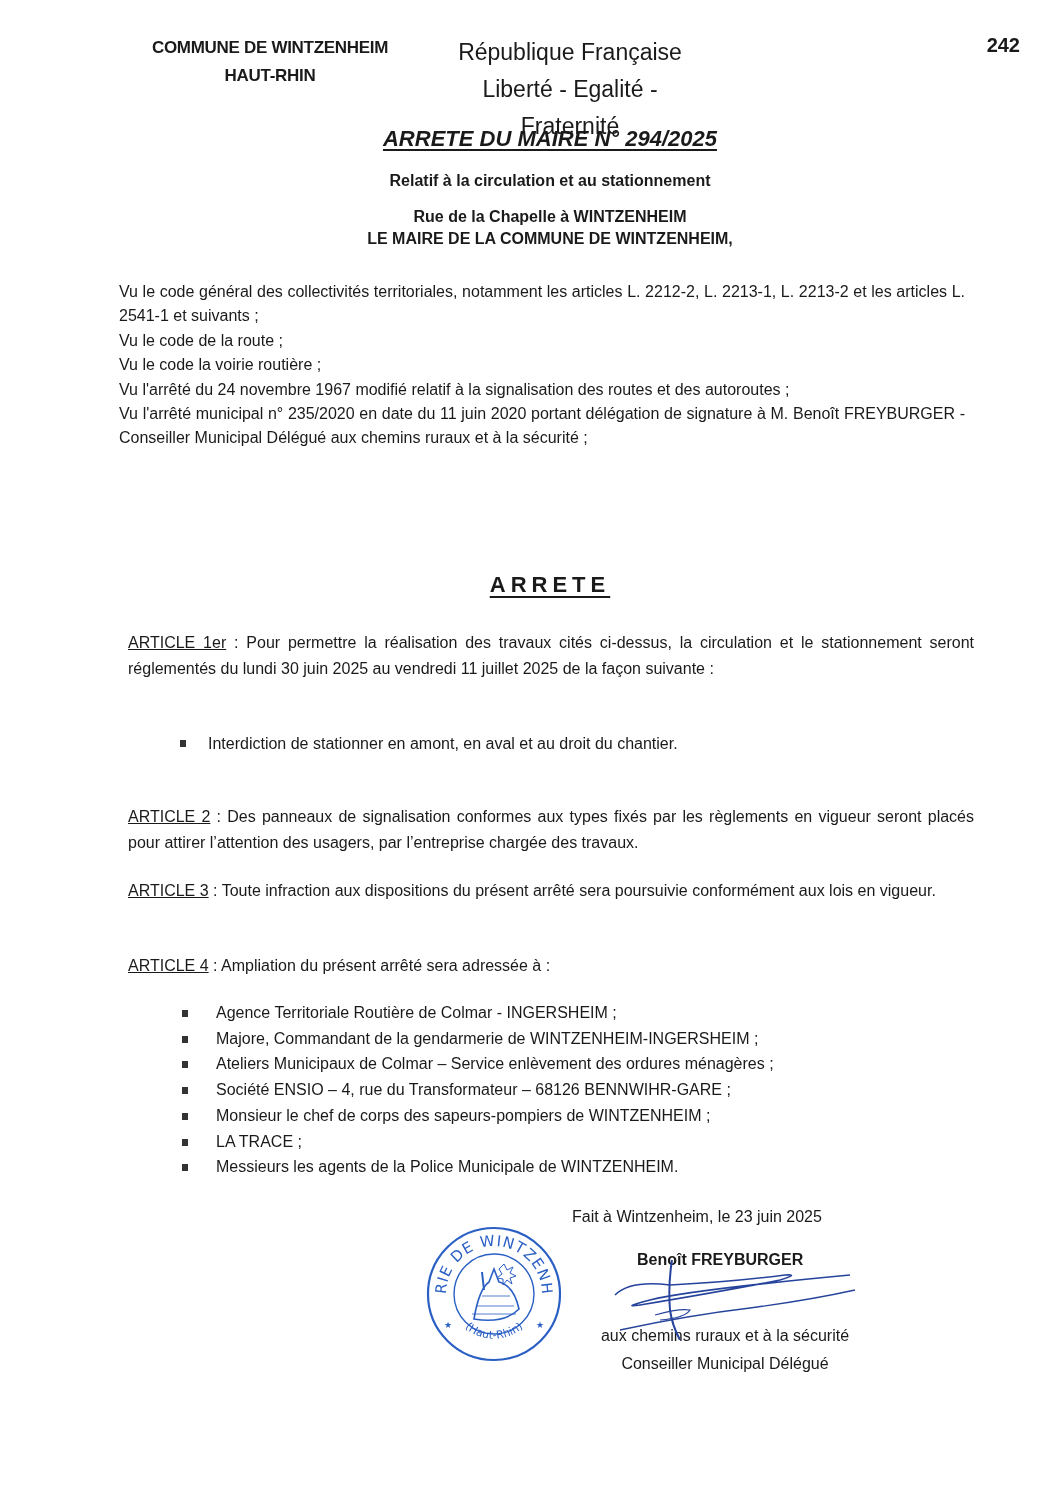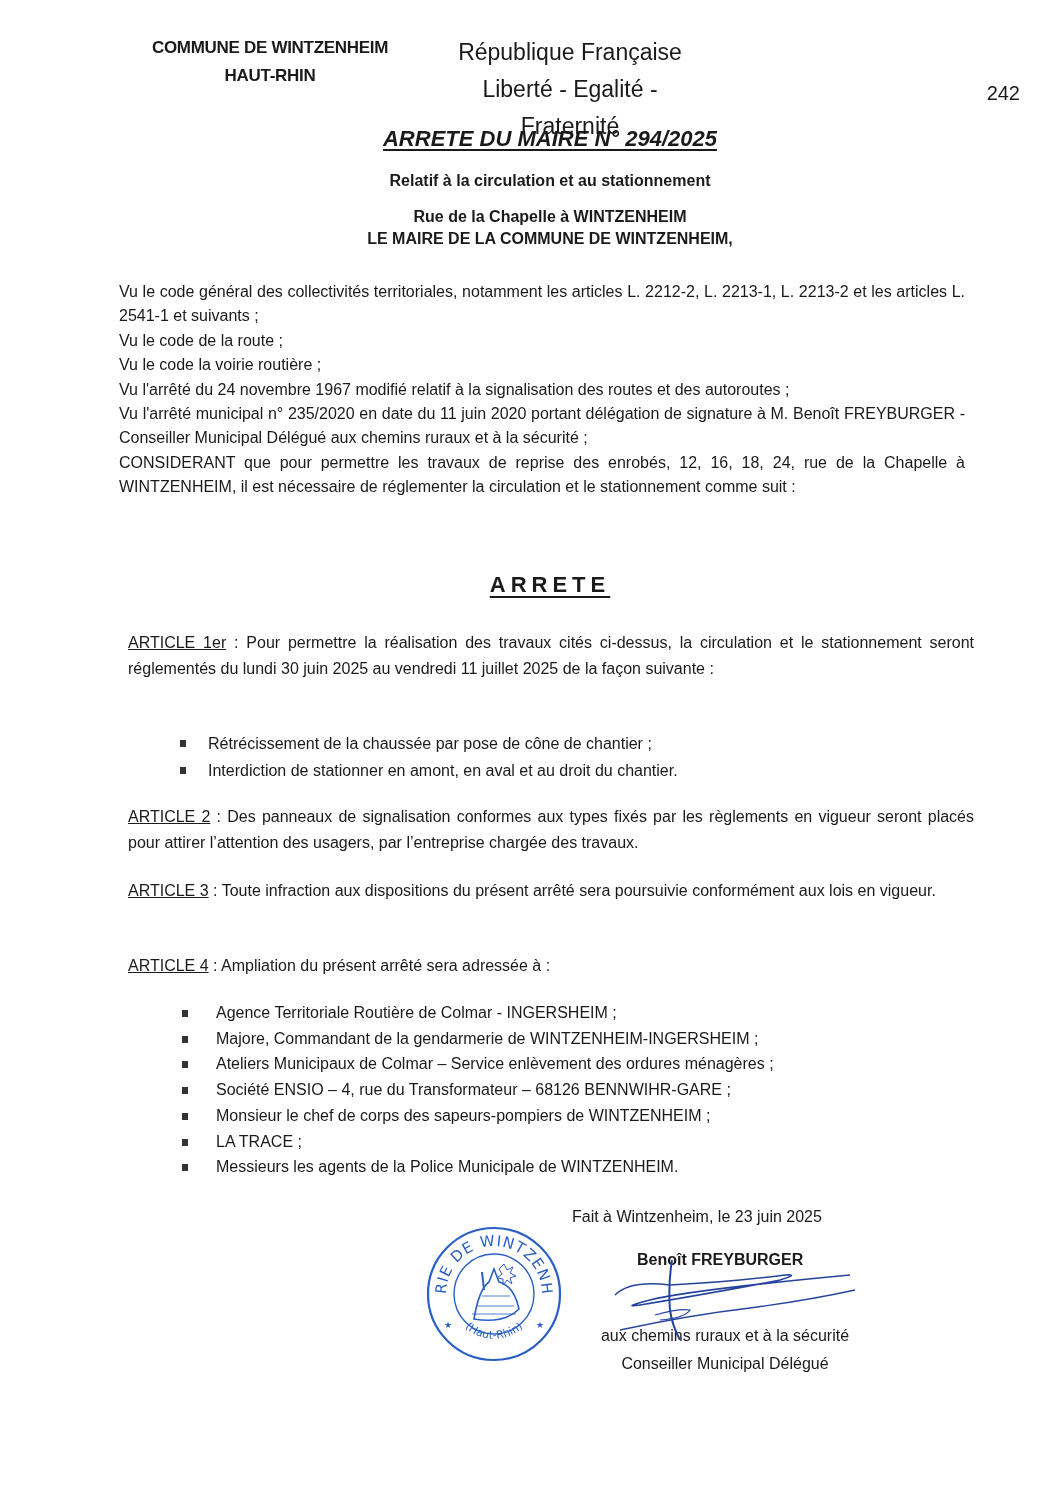--- a/index.html
+++ b/index.html
@@ -1,21 +1,21 @@
 <!DOCTYPE html>
 <html><head>
 <meta charset="utf-8">
 <style>
   html, body { margin: 0; padding: 0; background: #ffffff; }
   body { width: 1058px; height: 1496px; position: relative; overflow: hidden;
          font-family: "Liberation Sans", "DejaVu Sans", sans-serif; color: #1a1a1a; }
   .abs { position: absolute; }
   .hdr-left { left: 110px; top: 34px; width: 320px; text-align: center; font-size: 17px; font-weight: bold; line-height: 28px; letter-spacing: -0.3px; }
   .hdr-mid { left: 440px; top: 34px; width: 260px; text-align: center; font-size: 23px; line-height: 37px; }
-  .hdr-num { left: 950px; top: 34px; width: 70px; text-align: right; font-size: 20px; font-weight: normal; margin-top: 48px; }
+  .hdr-num { left: 950px; top: 34px; width: 70px; text-align: right; font-size: 20px; font-weight: bold; }
   .title-block { left: 120px; top: 126px; width: 860px; text-align: center; }
   .main-title { font-size: 22px; font-weight: bold; text-decoration: underline; text-underline-offset: 3px; margin: 0 0 16px; font-style: italic; }
   .sub-title { font-size: 16px; font-weight: bold; line-height: 25px; margin: 11px; }
   .maire-line { left: 120px; top: 230px; width: 860px; text-align: center; font-size: 16px; font-weight: bold; }
   .body-block { left: 119px; top: 280px; width: 846px; font-size: 16px; line-height: 24.4px; }
   .body-block p { margin: 0; text-align: justify; }
   .arrete-heading { left: 120px; top: 572px; width: 860px; text-align: center; font-size: 22px; font-weight: bold; letter-spacing: 5px; text-decoration: underline; text-underline-offset: 4px; }
   .art { left: 128px; width: 846px; font-size: 16px; line-height: 26px; text-align: justify; }
   .art-label { text-decoration: underline; }
   .bullets { left: 180px; font-size: 16px; line-height: 27px; margin: 0; padding: 0; list-style: none; }
@@ -48,30 +48,29 @@
   <p class="sub-title">Rue de la Chapelle à WINTZENHEIM</p>
 </div>
 <div class="abs maire-line">LE MAIRE DE LA COMMUNE DE WINTZENHEIM,</div>
 
 <div class="abs body-block">
   <p>Vu le code général des collectivités territoriales, notamment les articles L. 2212-2, L. 2213-1, L. 2213-2 et les articles L. 2541-1 et suivants ;</p>
   <p>Vu le code de la route ;</p>
   <p>Vu le code la voirie routière ;</p>
   <p>Vu l'arrêté du 24 novembre 1967 modifié relatif à la signalisation des routes et des autoroutes ;</p>
   <p>Vu l'arrêté municipal n° 235/2020 en date du 11 juin 2020 portant délégation de signature à M. Benoît FREYBURGER - Conseiller Municipal Délégué aux chemins ruraux et à la sécurité ;</p>
-  <p>CONSIDERANT que pour permettre les travaux de reprise des enrobés, 12, 16, 18, 24, rue de la Chapelle à WINTZENHEIM, il est nécessaire de réglementer la circulation et le stationnement comme suit :</p>
 </div>
 
 <div class="abs arrete-heading">ARRETE</div>
 
 <div class="abs art" style="top:630px;">
   <span class="art-label">ARTICLE 1er</span><span> : Pour permettre la réalisation des travaux cités ci-dessus, la circulation et le stationnement seront réglementés du lundi 30 juin 2025 au vendredi 11 juillet 2025 de la façon suivante :</span>
 </div>
 <ul class="abs bullets" style="top:730px;">
-  <li><span class="sq"></span><span>Rétrécissement de la chaussée par pose de cône de chantier ;</span></li>
+  <li><span class="sq"></span></li>
   <li><span class="sq"></span><span>Interdiction de stationner en amont, en aval et au droit du chantier.</span></li>
 </ul>
 
 <div class="abs art" style="top:804px;">
   <span class="art-label">ARTICLE 2</span><span> : Des panneaux de signalisation conformes aux types fixés par les règlements en vigueur seront placés pour attirer l’attention des usagers, par l’entreprise chargée des travaux.</span>
 </div>
 
 <div class="abs art" style="top:878px;">
   <span class="art-label">ARTICLE 3</span><span> : Toute infraction aux dispositions du présent arrêté sera poursuivie conformément aux lois en vigueur.</span>
 </div>

